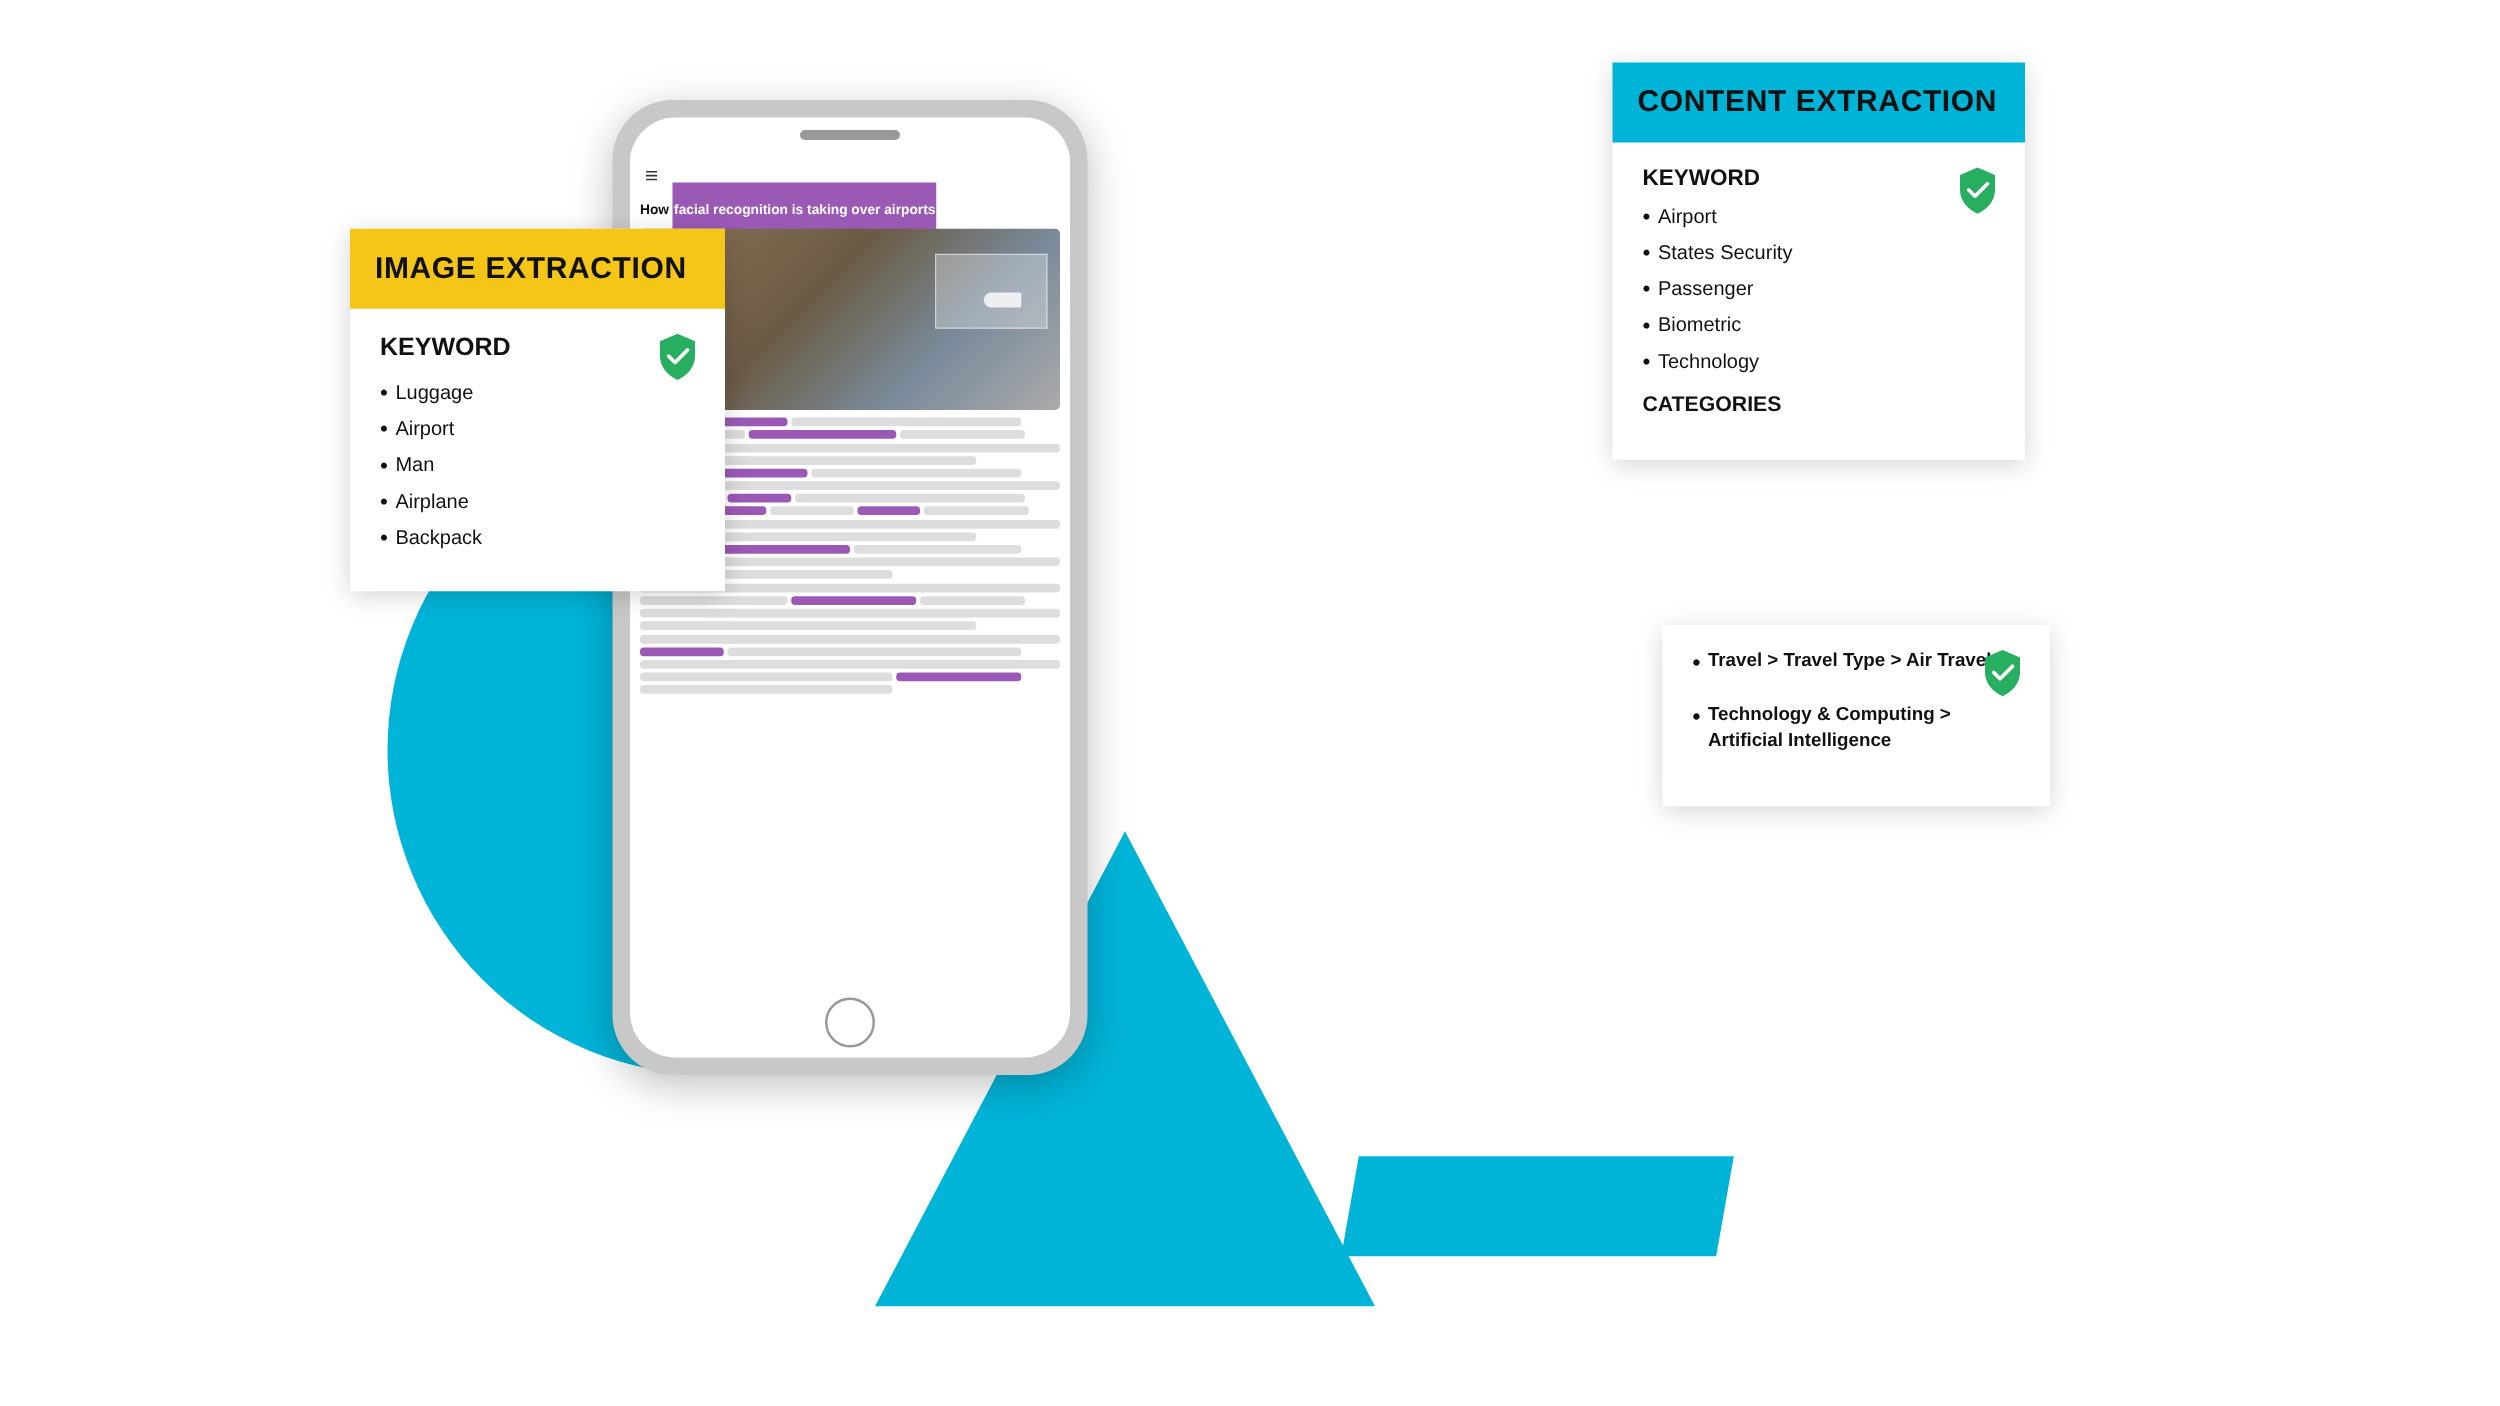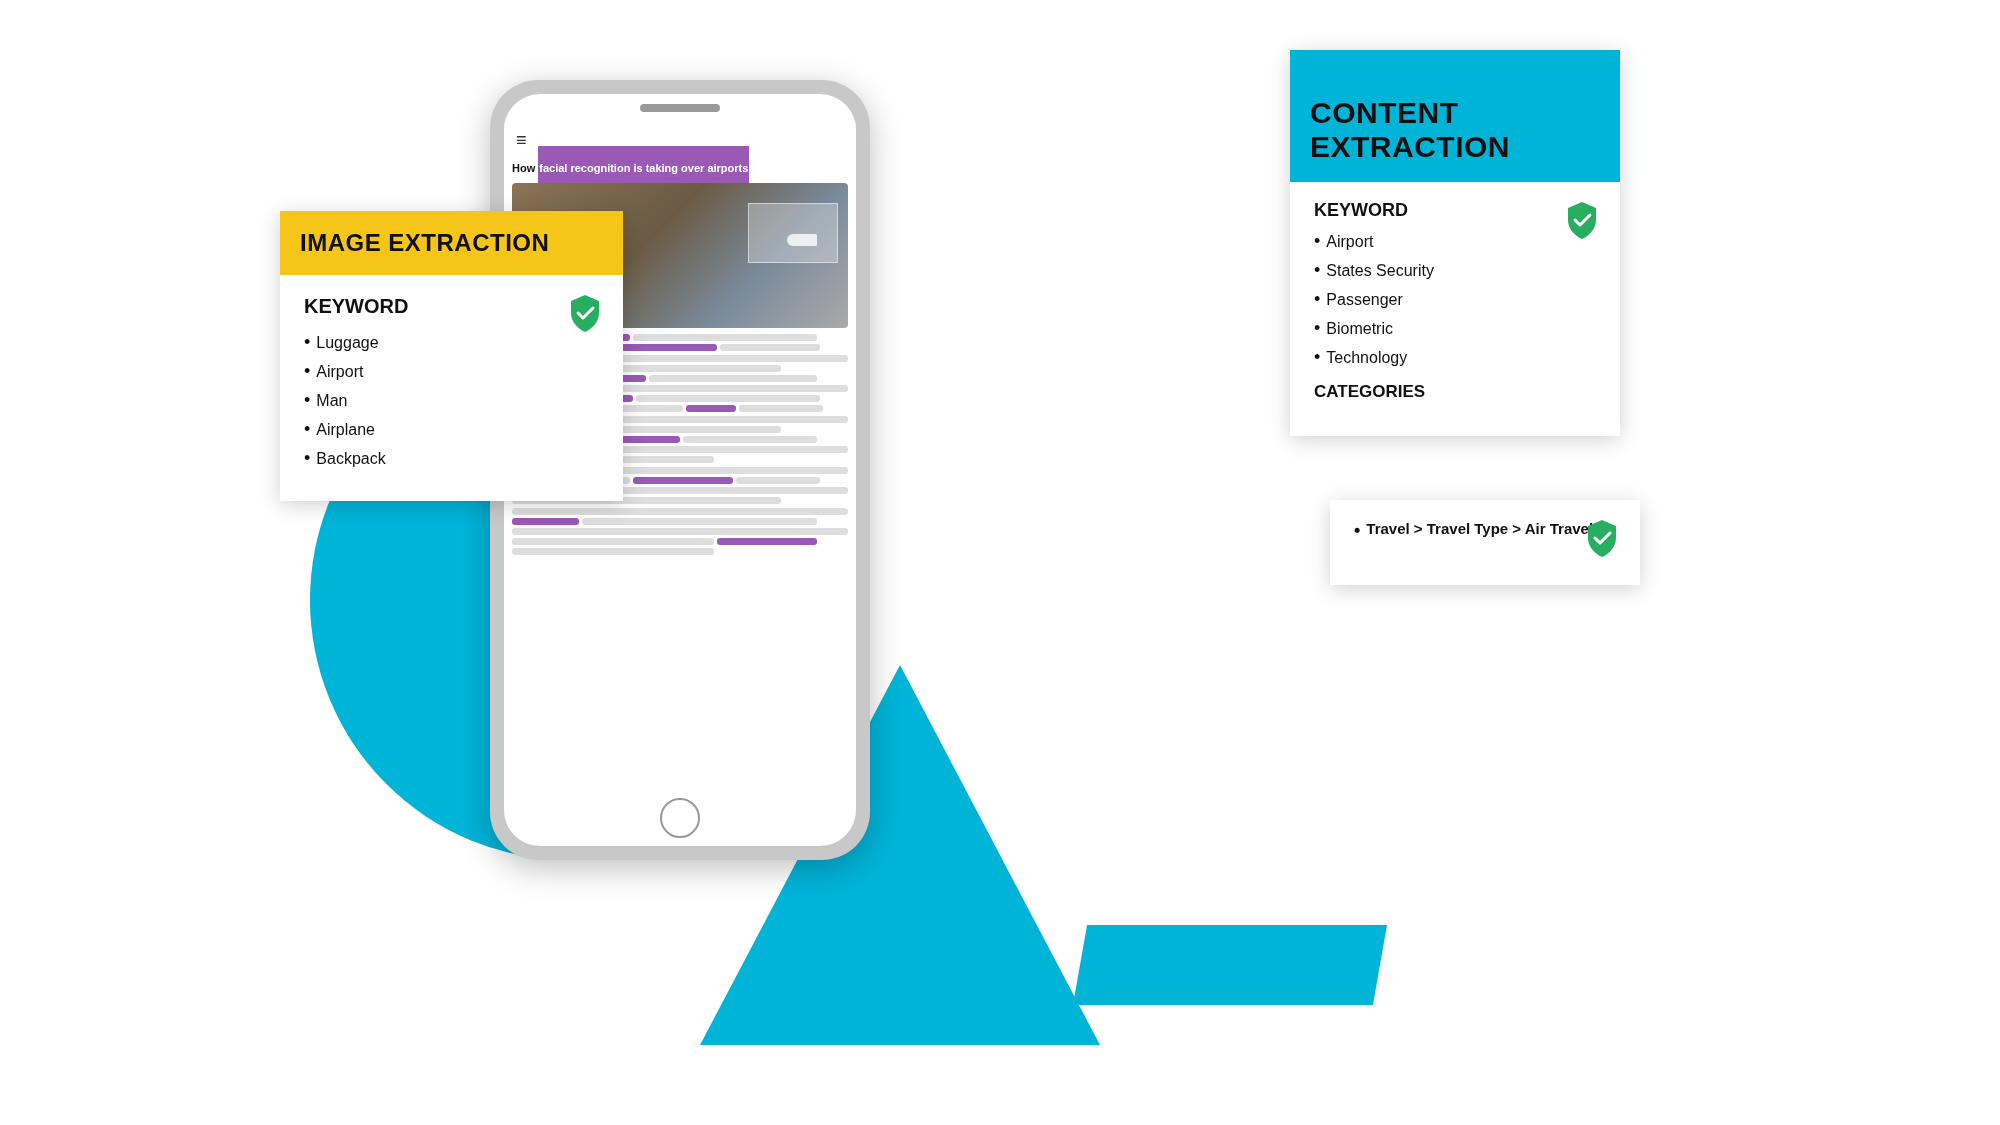--- a/index.html
+++ b/index.html
@@ -172,23 +172,23 @@
     
     .card {
       position: absolute;
       background: #fff;
       box-shadow: 0 4px 20px rgba(0,0,0,0.18);
       z-index: 10;
     }
 
     
     .image-extraction-card {
-      top: 211px;
+      top: 183px;
       left: 280px;
-      width: 343px;
+      width: 300px;
     }
     .card-header-yellow {
       background: #f5c518;
       padding: 18px 20px;
     }
     .card-header-yellow .card-title {
       font-size: 24px;
       font-weight: 900;
       color: #111;
       letter-spacing: 0.5px;
@@ -225,25 +225,24 @@
     .content-extraction-card {
       top: 50px;
       right: 380px;
       width: 330px;
     }
     .card-header-blue {
       background: #00b4d8;
       padding: 18px 20px;
     }
     .card-header-blue .card-title {
-      font-size: 30px;
+      font-size: 24px;
       font-weight: 900;
       color: #111;
       letter-spacing: 0.5px;
-      margin-top: 28px;
     }
     .content-card-body {
       padding: 18px 24px 24px;
       position: relative;
     }
     .card-section-title {
       font-size: 18px;
       font-weight: 900;
       color: #111;
       margin-bottom: 10px;
@@ -441,14 +440,17 @@
 <div class="card iab-card">
   <div class="iab-card-body">
 
     <svg class="shield-icon-svg" width="44" height="44" viewBox="0 0 44 44">
       <path d="M22 4 L36 10 L36 22 C36 31 29 38 22 41 C15 38 8 31 8 22 L8 10 Z" fill="#27ae60"></path>
       <polyline points="15,22 20,27 30,17" stroke="white" stroke-width="3" fill="none" stroke-linecap="round" stroke-linejoin="round"></polyline>
     </svg>
     <div class="iab-item">
       <div class="iab-item-text">Travel &gt; Travel Type &gt; Air Travel</div>
     </div>
+    <div class="iab-item">
+      <div class="iab-item-text">Technology &amp; Computing &gt; Artificial Intelligence</div>
+    </div>
   </div>
 </div>
 
 </body></html>

